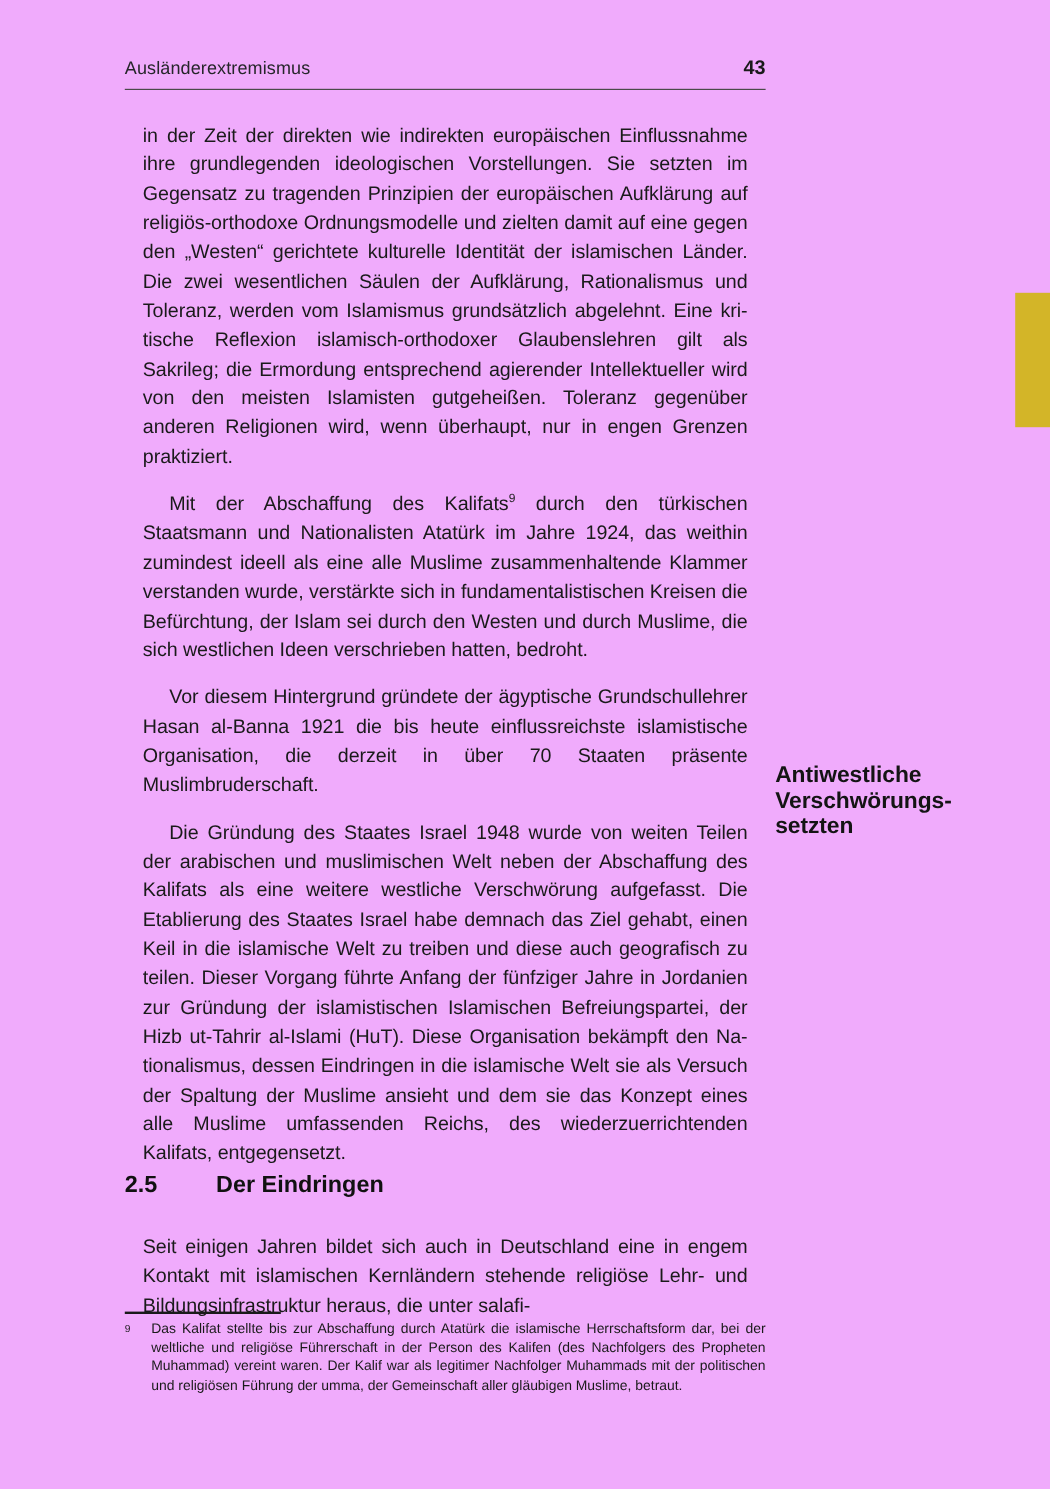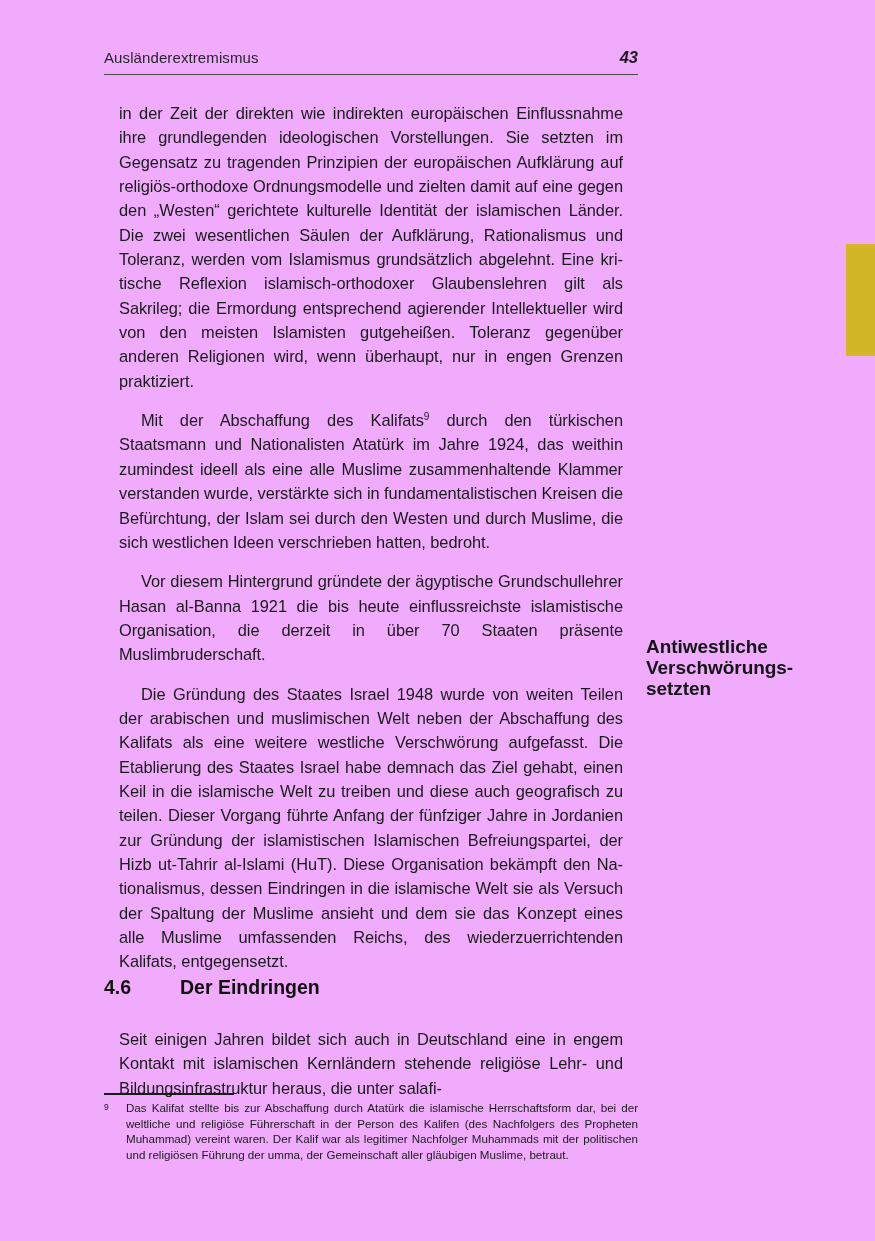--- a/index.html
+++ b/index.html
@@ -35,21 +35,20 @@
   .running-head-title {
     font-size: 15px;
     letter-spacing: 0.1px;
     color: #26262a;
     font-weight: 400;
   }
   .running-head-folio {
     font-size: 16.5px;
     font-weight: 700;
     color: #1a1a1a;
-    font-style: italic;
   }
   .head-rule {
     position: absolute;
     left: 104px;
     top: 74px;
     width: 534px;
     height: 1px;
     background: #4a4a4a;
   }
 
@@ -184,21 +183,21 @@
     <p class="body indent">Die Gründung des Staates Israel 1948 wurde von weiten Teilen der arabischen und muslimischen Welt neben der Ab­schaffung des Kalifats als eine weitere westliche Verschwö­rung aufgefasst. Die Etablierung des Staates Israel habe dem­nach das Ziel gehabt, einen Keil in die islamische Welt zu treiben und diese auch geografisch zu teilen. Dieser Vorgang führte Anfang der fünfziger Jahre in Jordanien zur Gründung der islamistischen Islamischen Befreiungspartei, der Hizb ut-Tahrir al-Islami (HuT). Diese Organisation bekämpft den Na­tionalismus, dessen Eindringen in die islamische Welt sie als Versuch der Spaltung der Muslime ansieht und dem sie das Konzept eines alle Muslime umfassenden Reichs, des wieder­zuerrichtenden Kalifats, entgegensetzt.</p>
   </div>
 
   <div class="margin-note">
     <span>Antiwestliche</span>
     <span>Verschwörungs-</span>
     <span>setzten</span>
   </div>
 
   <div class="section-heading">
-    <div class="section-num">4.6</div>
+    <div class="section-num">2.5</div>
     <div class="section-title">Der Eindringen</div>
   </div>
 
   <div class="after-heading">
     <p class="body">Seit einigen Jahren bildet sich auch in Deutschland eine in engem Kontakt mit islamischen Kernländern stehende religi­öse Lehr- und Bildungsinfrastruktur heraus, die unter salafi-</p>
   </div>
 
   <div class="fn-rule"></div>
   <div class="footnote">
     <div class="fn-marker">9</div>

